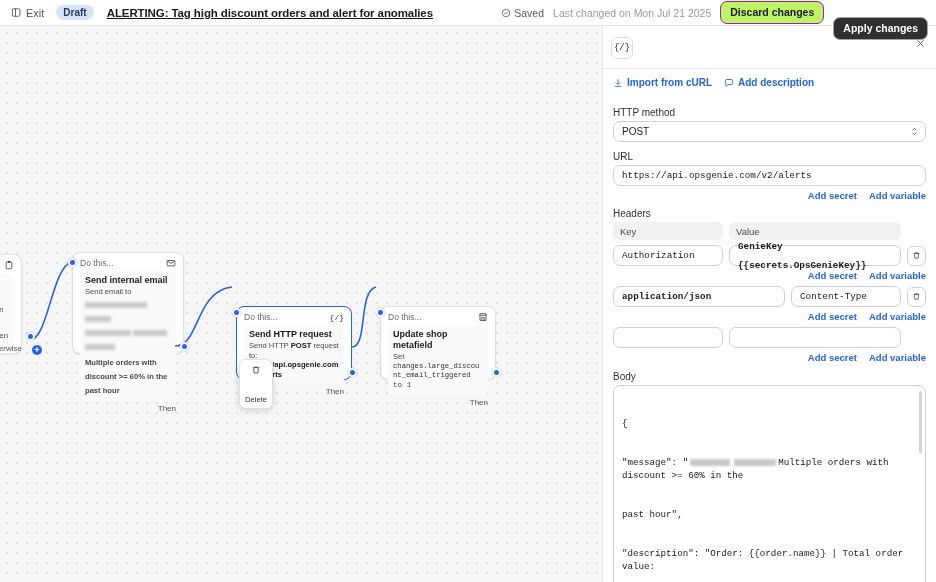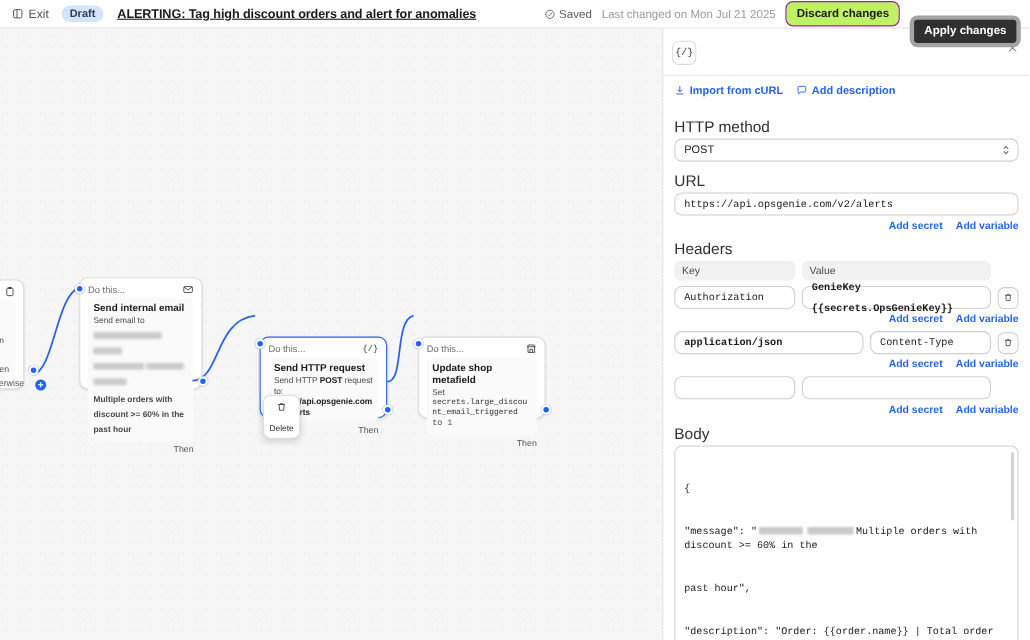--- a/index.html
+++ b/index.html
@@ -47,21 +47,21 @@
   }
   .saved-chip { display: flex; align-items: center; gap: 3px; color: #5c5c5c; font-size: 10.5px; }
   .ring { width: 10px; height: 10px; display: block; }
   .last-changed { color: #9a9a9a; font-size: 10.5px; }
   .btn {
     font-size: 10.5px; font-weight: 600; border-radius: 7px;
     padding: 4px 9px; cursor: pointer; white-space: nowrap;
     line-height: 13px;
   }
   .btn-secondary { background: #bef264; border: 1px solid #a21caf; color: #1a1a1a; }
-  .btn-primary { background: #303030; border: 4px solid #a3a3a3; color: #fff; margin-top: 32px; }
+  .btn-primary { background: #303030; border: 1px solid #a3a3a3; color: #fff; margin-top: 32px; }
 
   
   .canvas {
     position: absolute; top: 26px; left: 0; width: 602px; height: 556px;
     background-color: #f6f6f6;
     background-image: radial-gradient(#e0e0e0 0.9px, transparent 0.9px);
     background-size: 10px 10px;
     background-position: 2px 2px;
     overflow: hidden;
   }
@@ -110,21 +110,21 @@
     display:flex; align-items:center; justify-content:center;
     font-size: 9px; line-height: 1; font-weight: 700;
   }
   svg.wires { position: absolute; inset: 0; width: 602px; height: 556px; overflow: visible; z-index: 2; }
 
   
   .delete-pop {
     position: absolute; background: #fff; border: 1px solid #e0e0e0;
     border-radius: 7px; box-shadow: 0 2px 6px rgba(0,0,0,0.14);
     width: 34px; padding: 5px 2px 4px 2px;
-    display: flex; flex-direction: column; align-items: center; gap: 10px;
+    display: flex; flex-direction: column; align-items: center; gap: 20px;
     z-index: 12; cursor: pointer;
   }
   .delete-pop span { font-size: 7.6px; color: #303030; }
 
   
   .panel {
     position: absolute; top: 26px; right: 0; width: 334px; height: 556px;
     background: #ffffff; border-left: 1px solid #e3e3e3;
     overflow: hidden;
   }
@@ -144,26 +144,26 @@
   .ph-title .kind { font-weight: 400; color: #8a8a8a; }
   .ph-sub { font-size: 9.5px; color: #5c5c5c; margin-top: 2px; display: flex; align-items: center; gap: 3px; }
   .close-x {
     position: absolute; right: 9px; top: 10px; width: 14px; height: 14px;
     display: flex; align-items: center; justify-content: center;
     color: #545454; cursor: pointer; border-radius: 4px;
   }
   .panel-divider { height: 1px; background: #e8e8e8; }
   .panel-actions { display: flex; align-items: center; gap: 12px; padding: 8px 10px 6px 10px; }
   .link-action {
-    display: flex; gap: 4px;
+    display: flex; align-items: center; gap: 4px;
     color: #2563eb; font-size: 10px; font-weight: 600; cursor: pointer;
   }
   .panel-body { padding: 4px 10px 16px 10px; }
 
-  .field-label { font-size: 14px; color: #303030; margin: 9px 0 3px 0; }
+  .field-label { font-size: 10px; color: #303030; margin: 9px 0 3px 0; }
   .select-wrap { position: relative; }
   .ctrl {
     width: 100%; height: 21px;
     border: 1px solid #cfcfcf; border-radius: 7px;
     background: #fff; font-size: 10px; color: #1a1a1a;
     padding: 0 8px; line-height: 19px;
     font-family: "Liberation Sans", sans-serif;
     display: flex; align-items: center;
   }
   .ctrl.mono { font-family: "Liberation Mono", monospace; font-size: 9.3px; }
@@ -337,21 +337,21 @@
       <div class="node-head">
         <span>Do this...</span>
         <svg class="ni" viewBox="0 0 16 16" fill="none" stroke="currentColor" stroke-width="1.2">
           <path d="M2.4 5.2h11.2M2.4 5.2L3.6 2.6h8.8l1.2 2.6M3.2 5.2v8.2h9.6V5.2M6 13.4V9h4v4.4"></path>
         </svg>
       </div>
       <div class="node-body">
         <div class="node-title">Update shop metafield</div>
         <div class="node-sub">Set</div>
         <div class="node-mono">
-          <span>secrets.large_discount_email_triggered</span><span class="node-sub" style="display:inline;"> to 1</span>
+          <span>changes.large_discount_email_triggered</span><span class="node-sub" style="display:inline;"> to 1</span>
         </div>
       </div>
       <div class="node-foot">
         <span>Then</span>
       </div>
     </div>
     <div class="port" style="left:376px; top:282px;"></div>
     <div class="port" style="left:492px; top:342px;"></div>
   </div>
 

